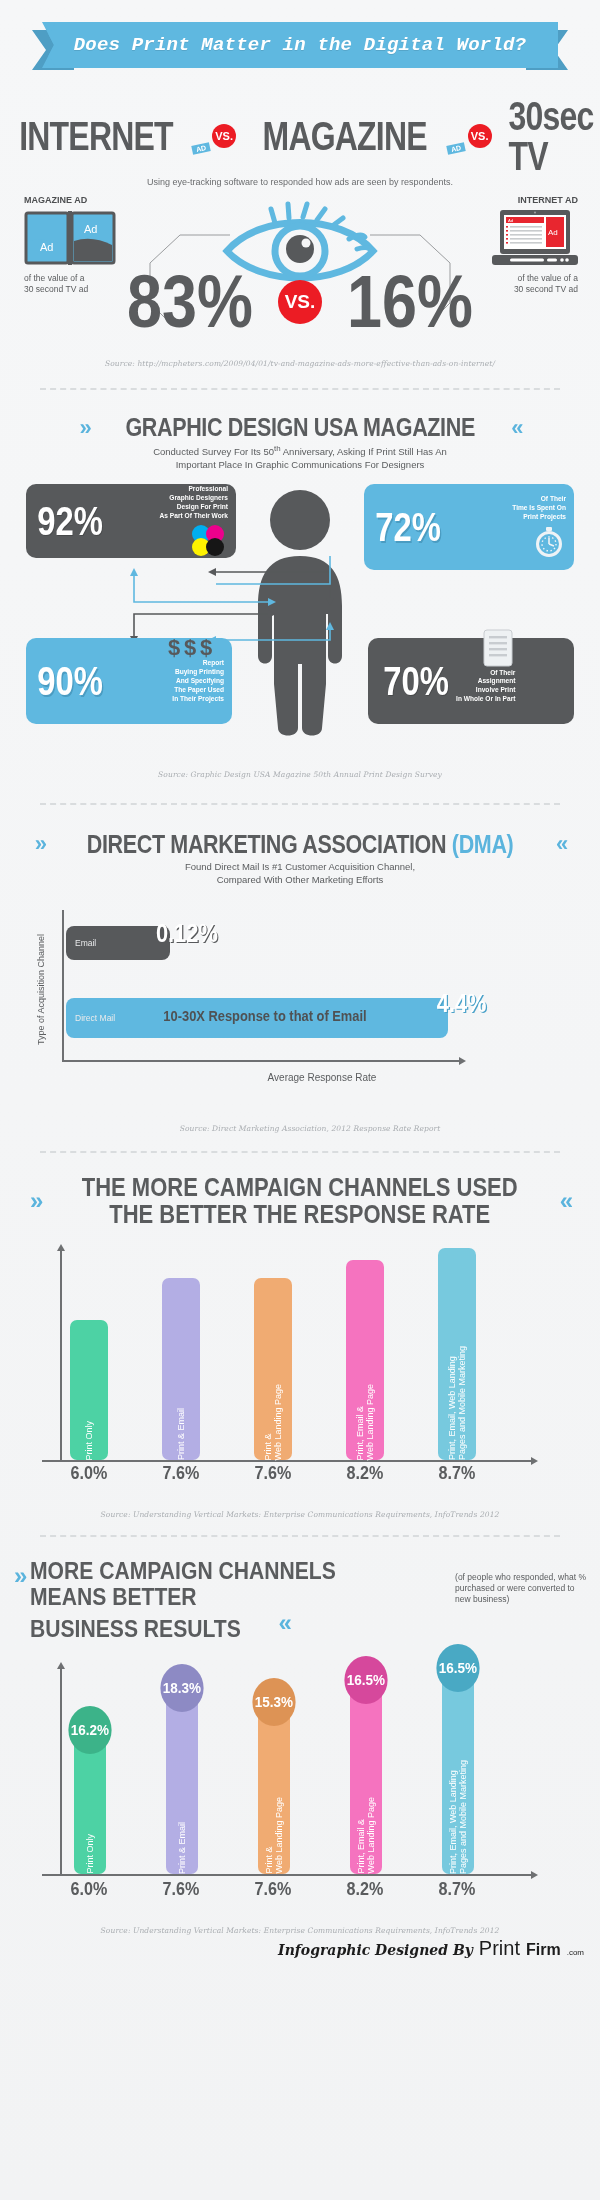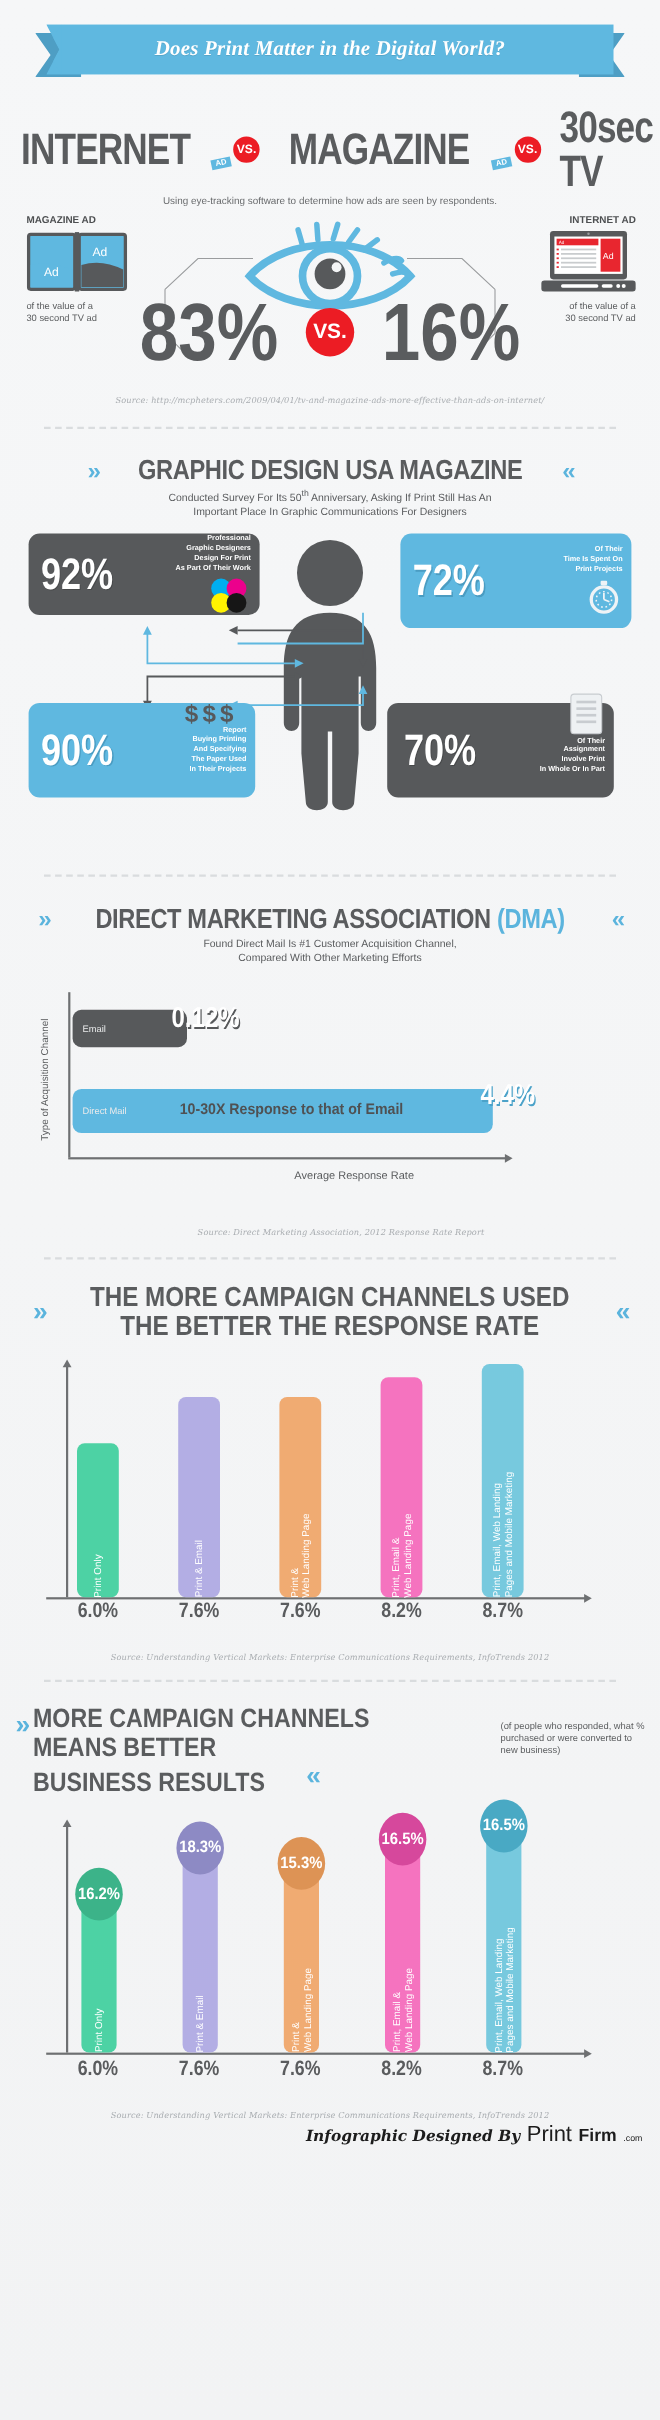--- a/index.html
+++ b/index.html
@@ -52,21 +52,21 @@
     background:#5fb8e0;
     clip-path:polygon(0 0,100% 0,100% 100%,0 100%,12px 50%);
     display:flex;align-items:center;justify-content:center;
   }
   .ribbon:after{
     content:"";position:absolute;left:0;top:0;bottom:0;width:14px;
     background:#5fb8e0;
     clip-path:polygon(0 50%,100% 0,100% 100%);
   }
   .ribbon-title{
-    font-family:Liberation Serif, serif;
+    font-family:Liberation Mono, monospace;
     font-style:italic;font-weight:bold;
     font-size:19px;color:#ffffff;letter-spacing:.2px;
     text-shadow:0 1px 0 rgba(0,0,0,.10);
   }
 
   
   .head1{
     display:flex;align-items:center;justify-content:space-between;
     gap:6px;margin-top:14px;position:relative;
   }
@@ -264,21 +264,21 @@
     <span class="big">INTERNET</span>
     <span class="adtag">AD</span>
     <span class="vs-circle">VS.</span>
     <span class="big">MAGAZINE</span>
     <span class="adtag">AD</span>
     <span class="vs-circle">VS.</span>
     <span class="big">30sec TV</span>
     <span class="adtag">AD</span>
 
   </div>
-  <div class="center sub2">Using eye-tracking software to determine how ads are seen by respondents.</div>
+  <div class="center sub2">Using eye-tracking software to responded how ads are seen by respondents.</div>
 
   <div class="eyepanel">
 
     <div class="sidelabel" style="left:24px;top:2px;">MAGAZINE AD</div>
     <svg class="mag-icon" viewBox="0 0 92 58">
       <rect x="2" y="2" width="42" height="50" rx="2" fill="#5fb8e0" stroke="#57595b" stroke-width="3"></rect>
       <rect x="48" y="2" width="42" height="50" rx="2" fill="#5fb8e0" stroke="#57595b" stroke-width="3"></rect>
       <path d="M50 30 Q68 24 88 34 L88 50 L50 50 Z" fill="#57595b"></path>
       <path d="M4 30 Q20 26 42 34 L42 50 L4 50 Z" fill="#5fb8e0"></path>
       <text x="16" y="40" font-size="11" fill="#ffffff" font-family="Liberation Sans, sans-serif">Ad</text>
@@ -443,40 +443,41 @@
           <text x="32" y="19" font-size="22" font-weight="bold" fill="#57595b" font-family="Liberation Sans, sans-serif">$</text>
         </svg>
         <span class="stattext" style="white-space:pre-line;">Report
 Buying Printing
 And Specifying
 The Paper Used
 In Their Projects</span>
       </div>
     </div>
 
-    <div class="statbox dark" style="right:42px;top:158px;width:206px;height:86px;justify-content:space-between;">
+    <div class="statbox dark" style="right:26px;top:158px;width:206px;height:86px;justify-content:flex-start;">
       <span class="statnum">70%</span>
       <div style="display:flex;flex-direction:column;align-items:flex-end;gap:1px;">
         <svg width="34" height="40" viewBox="0 0 34 40" style="margin-top:-30px;">
           <rect x="3" y="2" width="28" height="36" rx="3" fill="#eef1f3" stroke="#c8ccd0" stroke-width="1"></rect>
           <g fill="#c8ccd0">
             <rect x="8" y="8" width="18" height="2.4"></rect>
               <rect x="8" y="14" width="18" height="2.4"></rect>
             <rect x="8" y="20" width="18" height="2.4"></rect>
               <rect x="8" y="26" width="18" height="2.4"></rect>
           </g>
         </svg>
         <span class="stattext" style="white-space:pre-line;">Of Their
 Assignment
 Involve Print
 In Whole Or In Part</span>
       </div>
     </div>
   </div>
 
+  <div class="source">Source: Graphic Design USA Magazine 50th Annual Print Design Survey</div>
   <div class="divider" style="margin-top:24px;"></div>
 
   <div class="sec-head" style="margin-top:24px;">
     <span class="chev" style="font-size:22px;">»</span>
     <span class="t"><span>DIRECT MARKETING ASSOCIATION </span><span class="accent">(DMA)</span></span>
     <span class="chev" style="font-size:22px;">«</span>
   </div>
   <div class="center sec-sub">
     <span>Found Direct Mail Is #1 Customer Acquisition Channel,</span><br>
     <span>Compared With Other Marketing Efforts</span>

